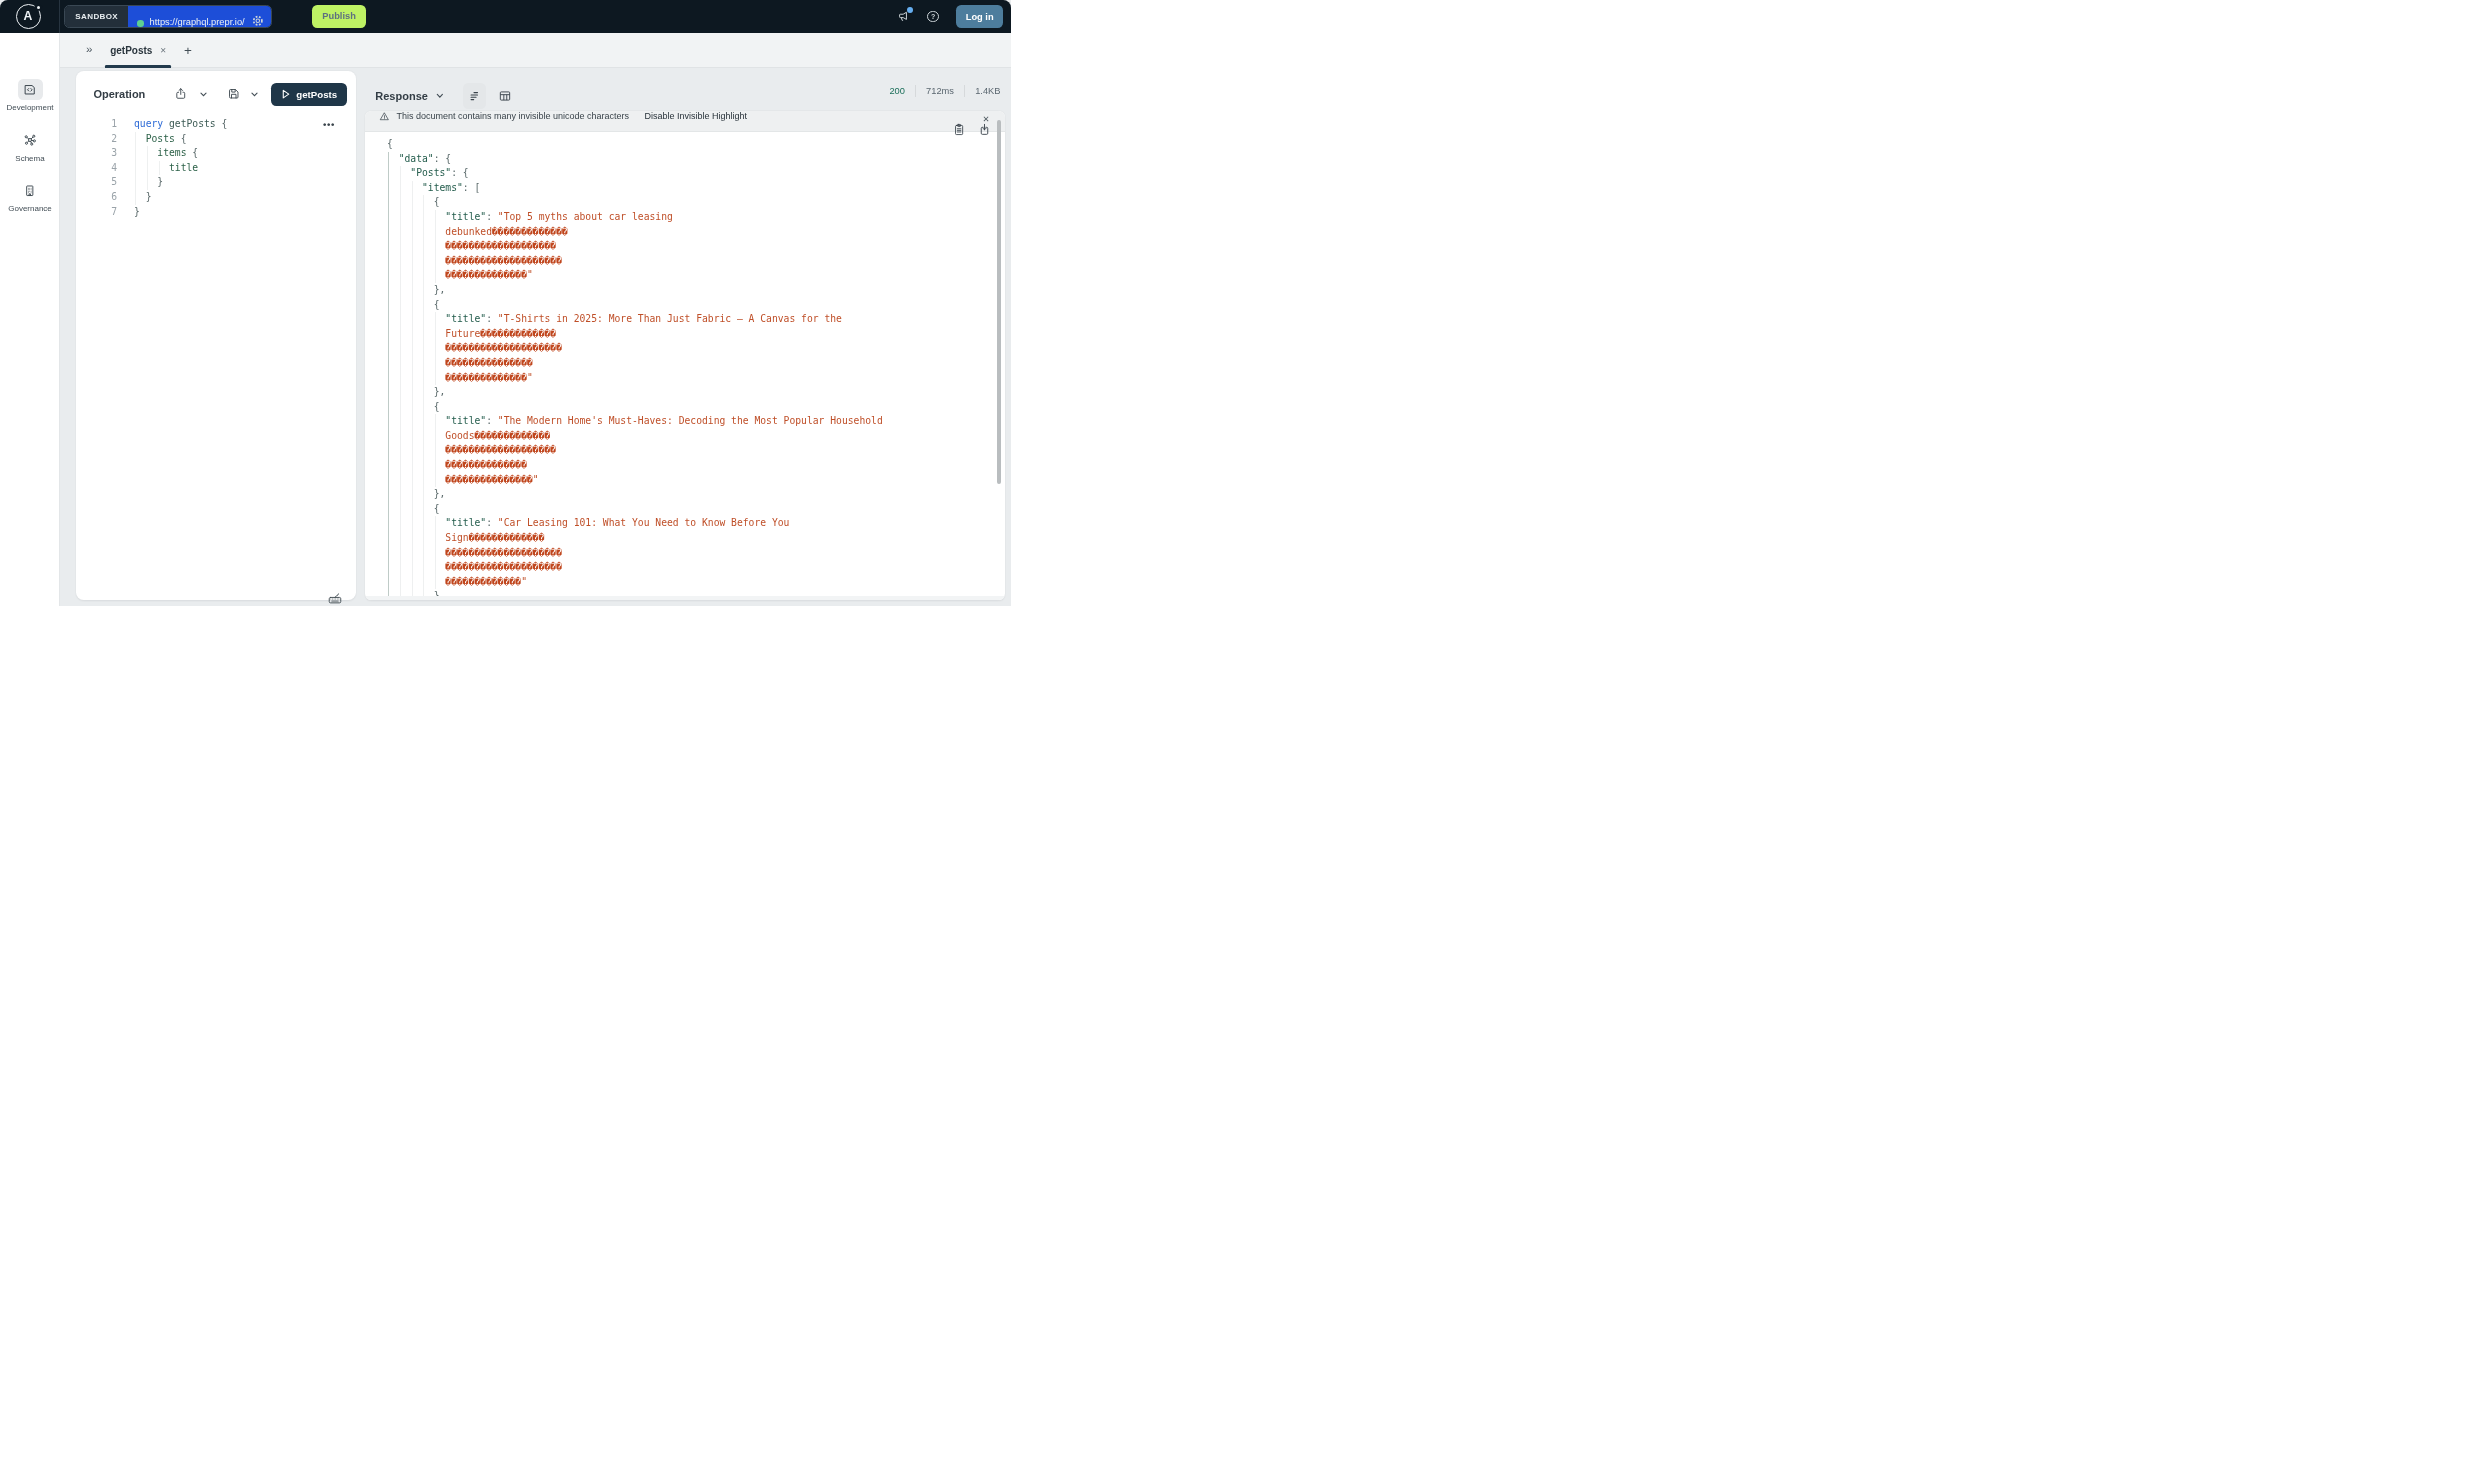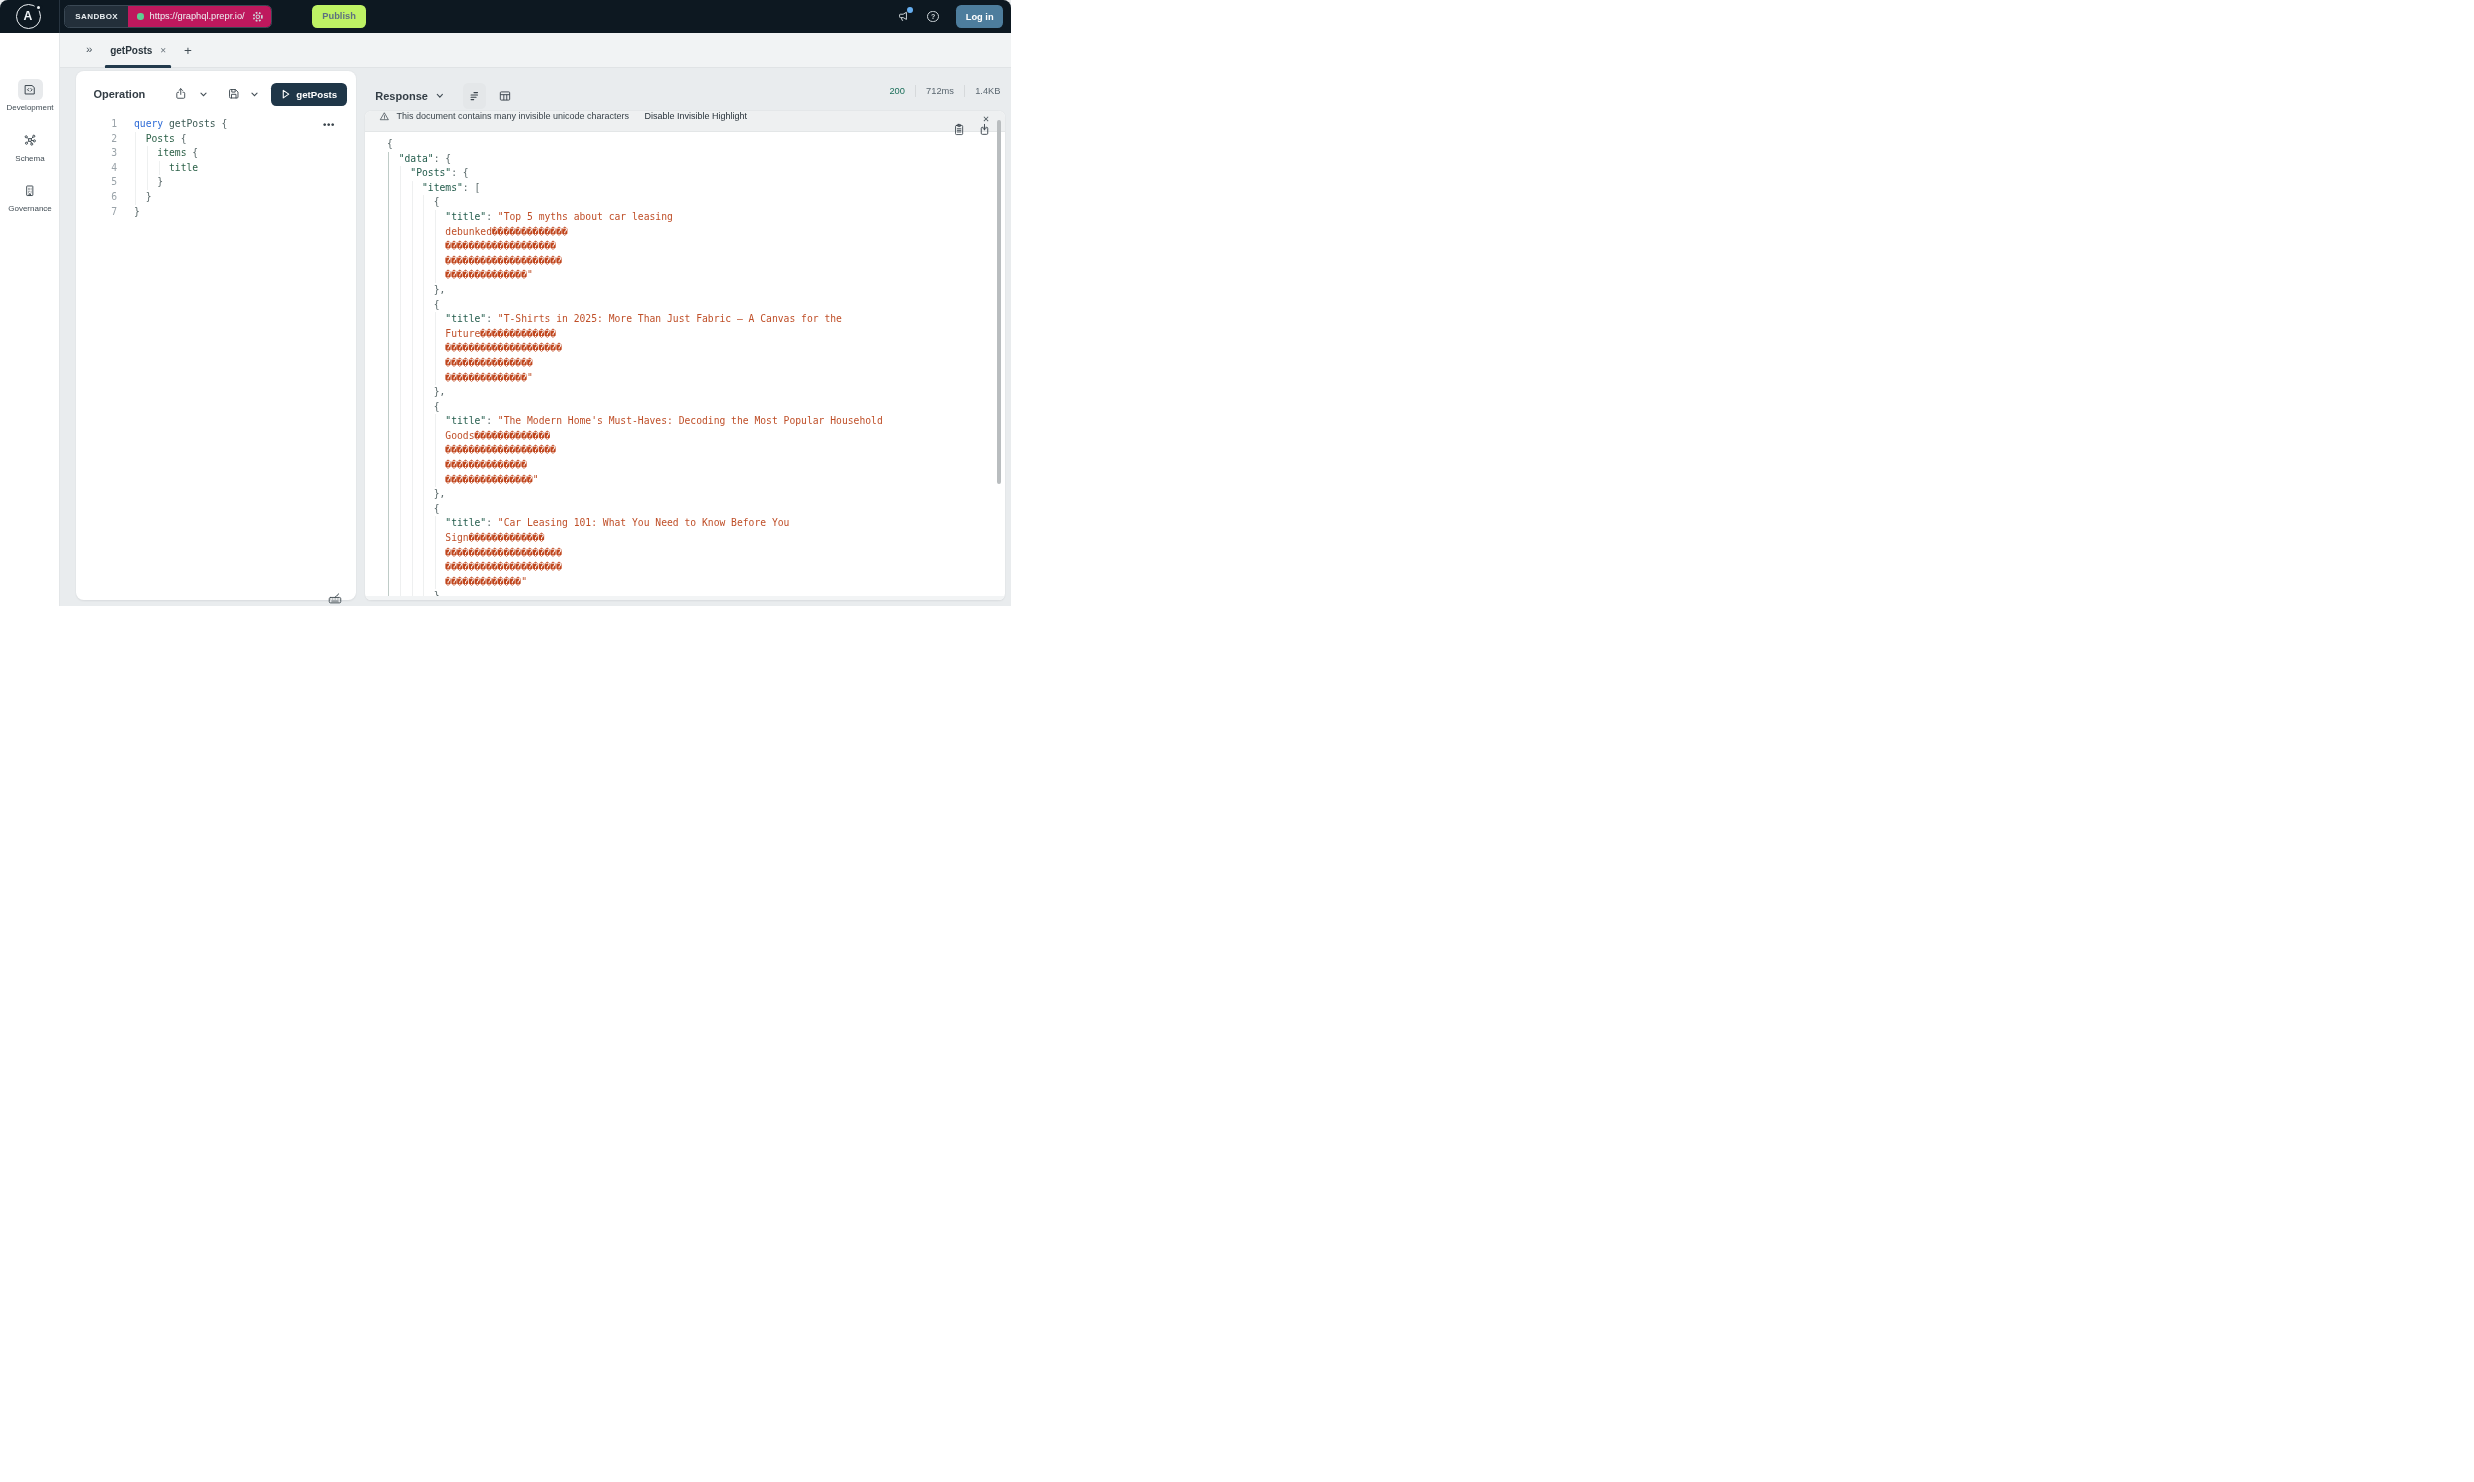--- a/index.html
+++ b/index.html
@@ -15,21 +15,21 @@
   .logo .ring{position:absolute;inset:0;border:1.6px solid #edf1f4;border-radius:50%;}
   .logo .notch{position:absolute;right:-1.3px;top:0.6px;width:6.4px;height:6.4px;background:#0d1821;transform:rotate(45deg);}
   .logo .dot{position:absolute;right:0.6px;top:1.9px;width:3.2px;height:3.2px;background:#edf1f4;border-radius:50%;}
   .logo .letter{position:absolute;inset:0;display:flex;align-items:center;justify-content:center;
                 font-size:12.2px;font-weight:800;color:#edf1f4;}
   .topbar-divider{position:absolute;left:59px;top:0;width:0.6px;height:33px;background:#273440;}
   .url-pill{position:absolute;left:64px;top:5.2px;height:22.6px;display:flex;align-items:stretch;
             border:0.6px solid #3a4854;border-radius:5.2px;overflow:hidden;}
   .sandbox-seg{background:#232f3a;color:#e8edf0;font-size:8px;font-weight:700;letter-spacing:0.4px;
                display:flex;align-items:center;padding:0 10.3px;}
-  .url-seg{background:#be185d;display:flex;align-items:center;gap:5.8px;padding:0 7.7px 0 9px;}
+  .url-seg{background:#1d4ed8;display:flex;align-items:flex-end;gap:5.8px;padding:0 7.7px 0 9px;}
   .status-dot{width:6.4px;height:6.4px;border-radius:50%;background:#5ecf92;}
   .url-text{color:#eef2f4;font-size:9.3px;}
   .gear-btn{color:#cdd5d9;margin-left:1.3px;}
   .publish-btn{position:absolute;left:312px;top:5.2px;height:22.6px;padding:0 10.3px;border:none;border-radius:5.2px;
                background:#bef264;color:#5d7080;font-size:9.3px;font-weight:700;font-family:inherit;}
   .topbar-right{position:absolute;right:7.7px;top:0;height:33px;display:flex;align-items:center;gap:17px;}
   .megaphone-wrap{position:relative;color:#cdd5d9;}
   .notif-dot{position:absolute;right:-2.6px;top:-3.2px;width:5.8px;height:5.8px;border-radius:50%;background:#66aef0;}
   .help-btn{width:11.6px;height:11.6px;border-radius:50%;border:1px solid #cdd5d9;color:#cdd5d9;
             display:flex;align-items:center;justify-content:center;font-size:7px;font-weight:700;}

